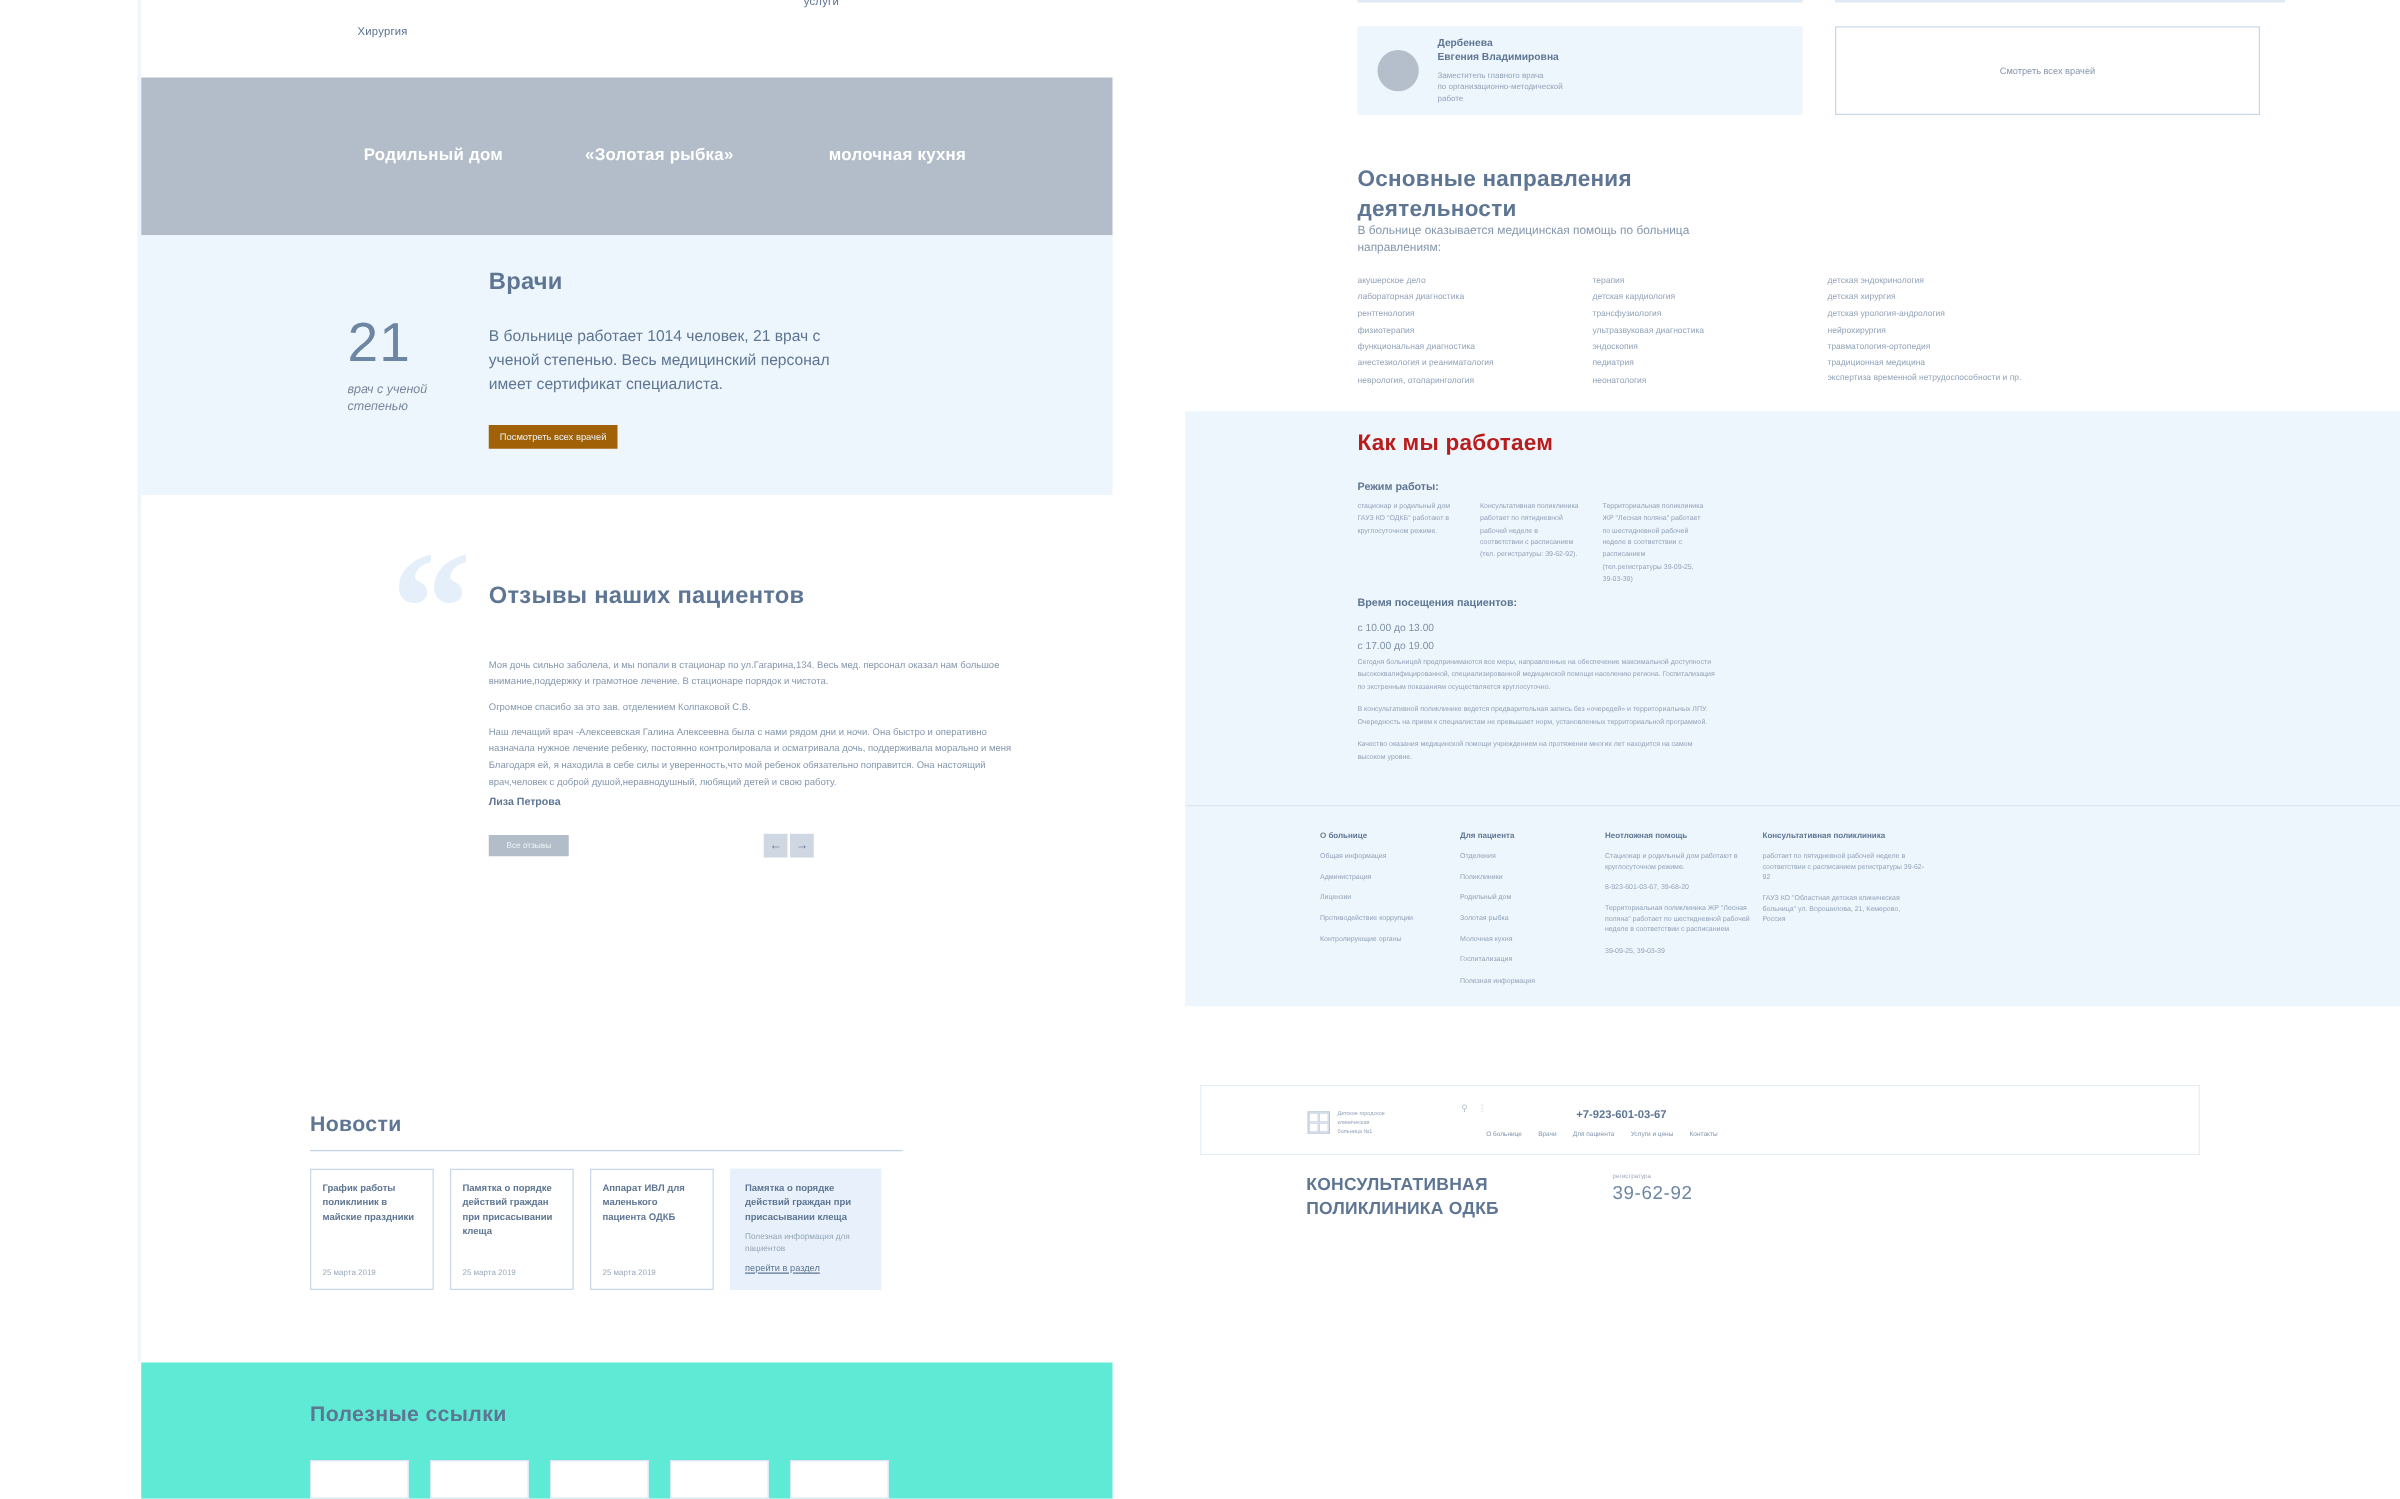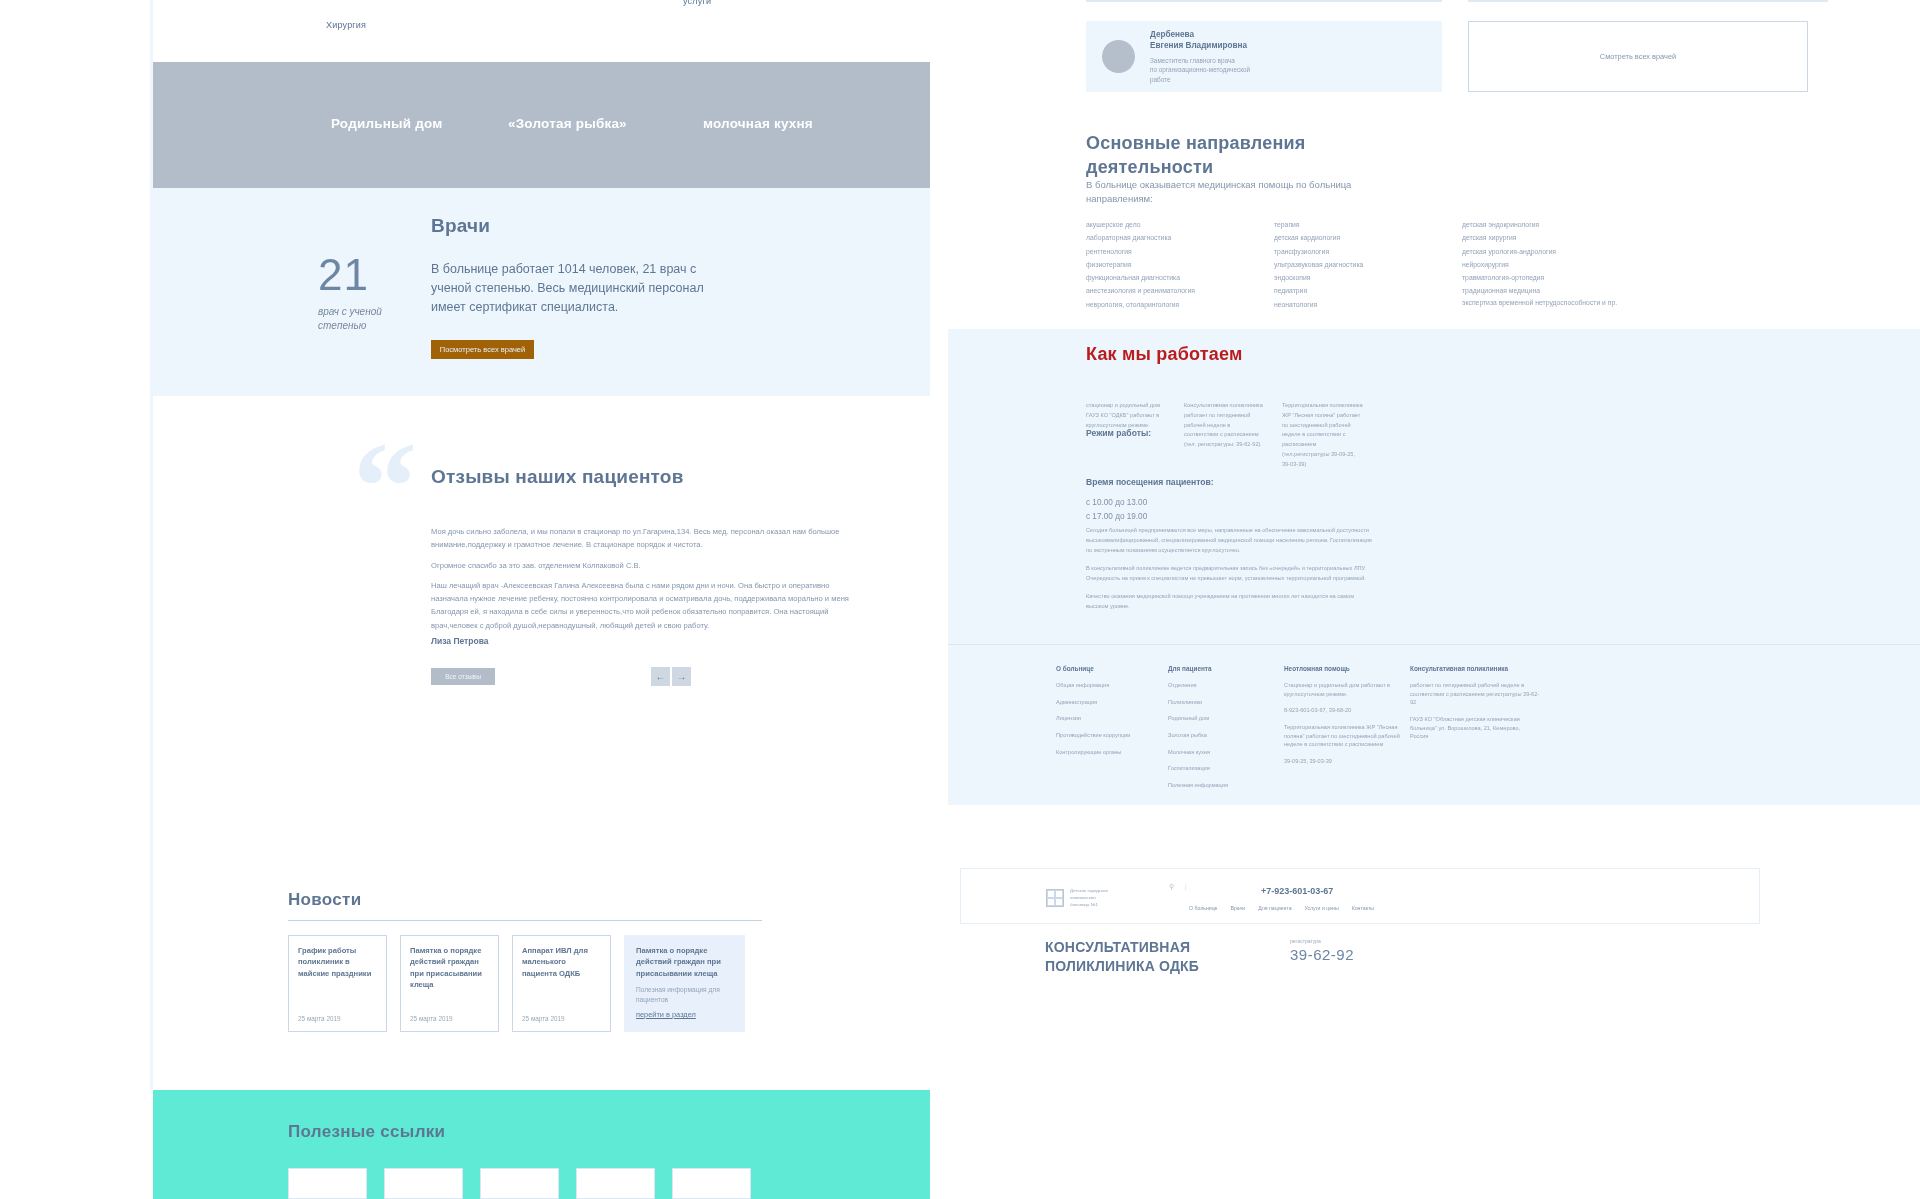--- a/index.html
+++ b/index.html
@@ -6,21 +6,21 @@
   html, body {
     width: 1920px; height: 1199px;
     background: #ffffff;
     font-family: "Liberation Sans", sans-serif;
     overflow: hidden;
   }
   .page { position: relative; width: 1920px; height: 1199px; background: #fff; }
 
   
   .left-col {
-    position: absolute; left: 110px; top: 0; width: 780px; height: 1199px; margin-left: 40px;
+    position: absolute; left: 110px; top: 0; width: 780px; height: 1199px;
   }
   .left-rail {
     position: absolute; left: 0; top: 0; width: 3px; height: 1090px;
     background: #eef5fd;
   }
   .menu-white {
     position: absolute; left: 3px; top: 0; width: 777px; height: 62px;
     background: #ffffff;
   }
   .menu-item-services {
@@ -200,21 +200,21 @@
 
   .work-sec {
     position: absolute; left: 0; top: 329px; width: 972px; height: 476px; background: #eef6fd;
   }
   .work-title {
     position: absolute; left: 138px; top: 15px;
     font-size: 18px; font-weight: 700; color: #b91c1c; letter-spacing: .2px;
   }
   .work-mode-h {
     position: absolute; left: 138px; top: 55px;
-    font-size: 8.6px; font-weight: 700; color: #5e7693; margin-top: 44px;
+    font-size: 8.6px; font-weight: 700; color: #5e7693;
   }
   .work-cols { position: absolute; left: 138px; top: 72px; display: flex; gap: 0; }
   .work-col { width: 98px; padding-right: 16px; font-size: 5.6px; color: #93a3b8; line-height: 1.75; }
 
   .visit-h {
     position: absolute; left: 138px; top: 148px;
     font-size: 8.6px; font-weight: 700; color: #5e7693;
   }
   .visit-times {
     position: absolute; left: 138px; top: 167px;

